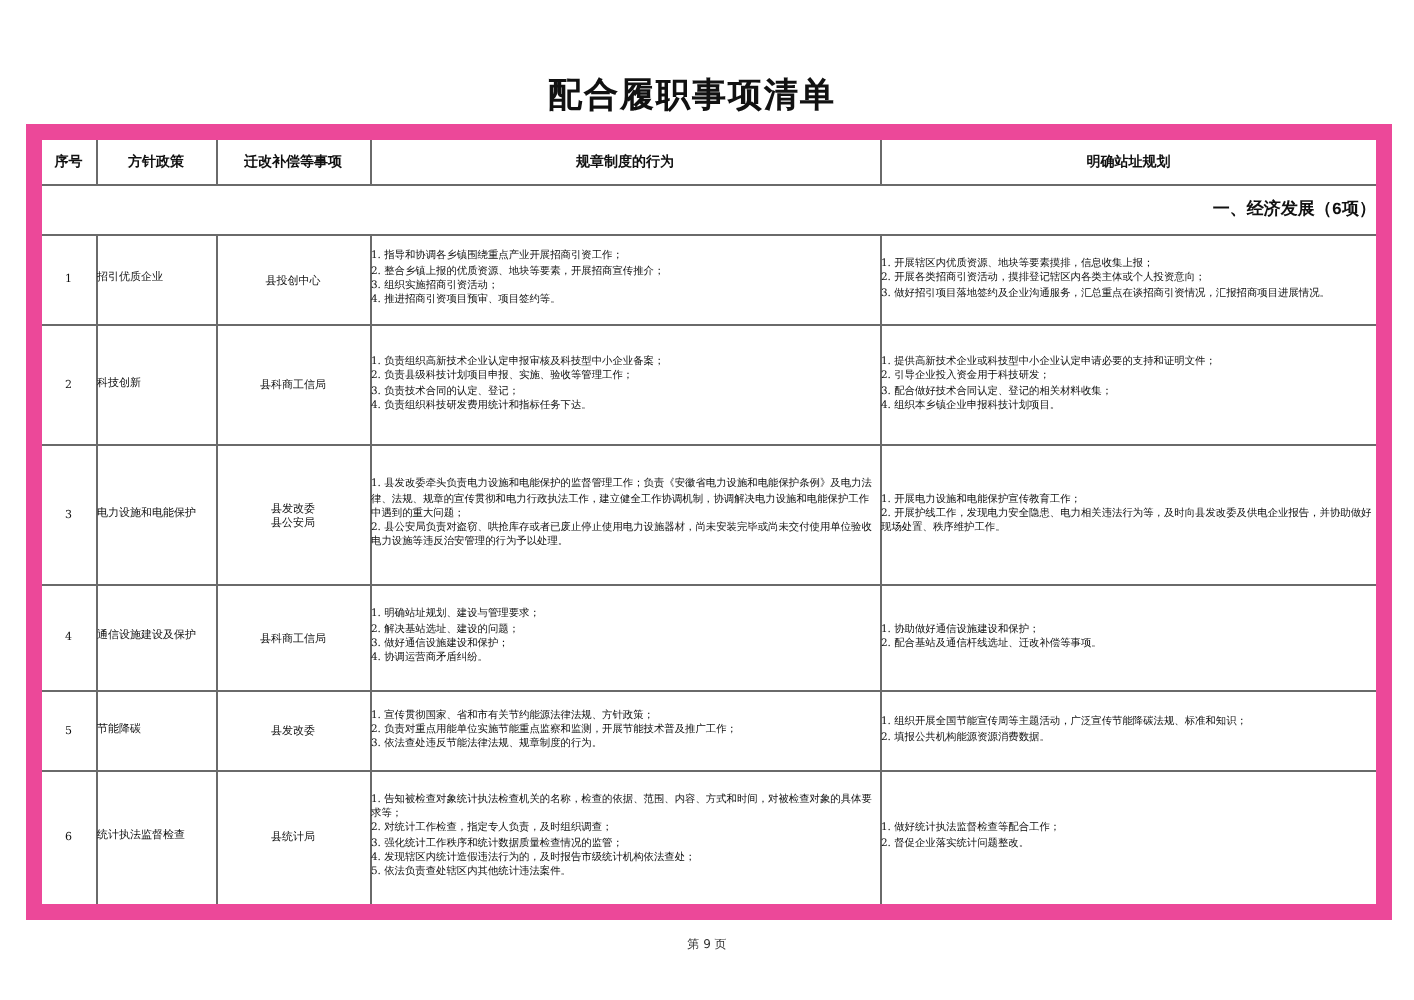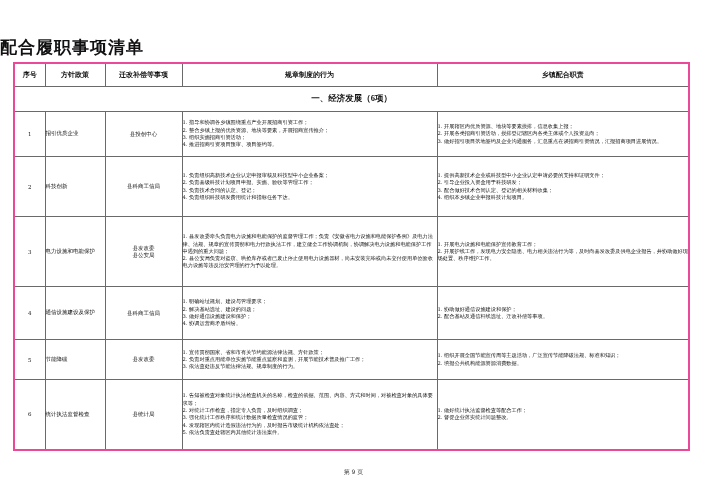--- a/index.html
+++ b/index.html
@@ -1,28 +1,28 @@
 <!DOCTYPE html>
 <html><head>
 <meta charset="utf-8">
 <style>
   html, body { margin: 0; padding: 0; background: #ffffff; }
   body { width: 707px; height: 500px; position: relative; overflow: hidden;
          font-family: "DejaVu Serif", "Liberation Serif", serif; color: #111; }
-  .title { position: absolute; top: 36px; left: 0; width: 692px; text-align: left;
+  .title { position: absolute; top: 36px; left: 0; width: 692px; text-align: center;
            font-size: 17px; font-weight: bold; letter-spacing: 1px;
            font-family: Liberation Sans, sans-serif; }
   table.sheet { position: absolute; top: 62px; left: 13px; width: 675px;
                 border-collapse: collapse; table-layout: fixed; }
   table.sheet td, table.sheet th { border: 1px solid #6a6a6a; padding: 0; }
-  table.sheet { border: 2px solid #ec4899; }
+  table.sheet { border: 8px solid #ec4899; }
   th { font-family: "DejaVu Sans", sans-serif; font-size: 7px; font-weight: bold;
        height: 22px; text-align: center; vertical-align: middle; }
-  td.section { font-family: Liberation Serif, serif; font-size: 8.5px; font-weight: bold;
-               height: 24px; padding-left: 2px; text-align: center; }
+  td.section { font-family: Liberation Mono, monospace; font-size: 8.5px; font-weight: bold;
+               height: 24px; padding-left: 2px; text-align: right; }
   td.c { text-align: center; vertical-align: middle; font-size: 5.5px; }
   td.l { text-align: left; vertical-align: middle; font-size: 5.5px; padding-left: 2px; line-height: 7.5px; }
   td.list { text-align: left; vertical-align: middle; font-size: 5.2px; padding: 1px 2px; line-height: 7.3px; }
   .line { display: block; white-space: normal; }
   .dept { display: block; }
   .footer { position: absolute; top: 468px; left: 0; width: 707px; text-align: center;
             font-size: 6px; color: #333; font-family: "DejaVu Sans", sans-serif; }
 </style>
 </head>
 <body>
@@ -36,21 +36,21 @@
     <col style="width:77px">
     <col style="width:255px">
     <col style="width:252px">
   </colgroup>
   <thead>
     <tr>
       <th>序号</th>
       <th>方针政策</th>
       <th>迁改补偿等事项</th>
       <th>规章制度的行为</th>
-      <th>乡镇配合职责</th>
+      <th>明确站址规划</th>
     </tr>
   </thead>
   <tbody id="tbody">
     <tr>
       <td class="section" colspan="5">一、经济发展（6项）</td>
     </tr>
   <tr style="height: 45px;">
         <td class="c">1</td>
         <td class="l">招引优质企业</td>
         <td class="c">

